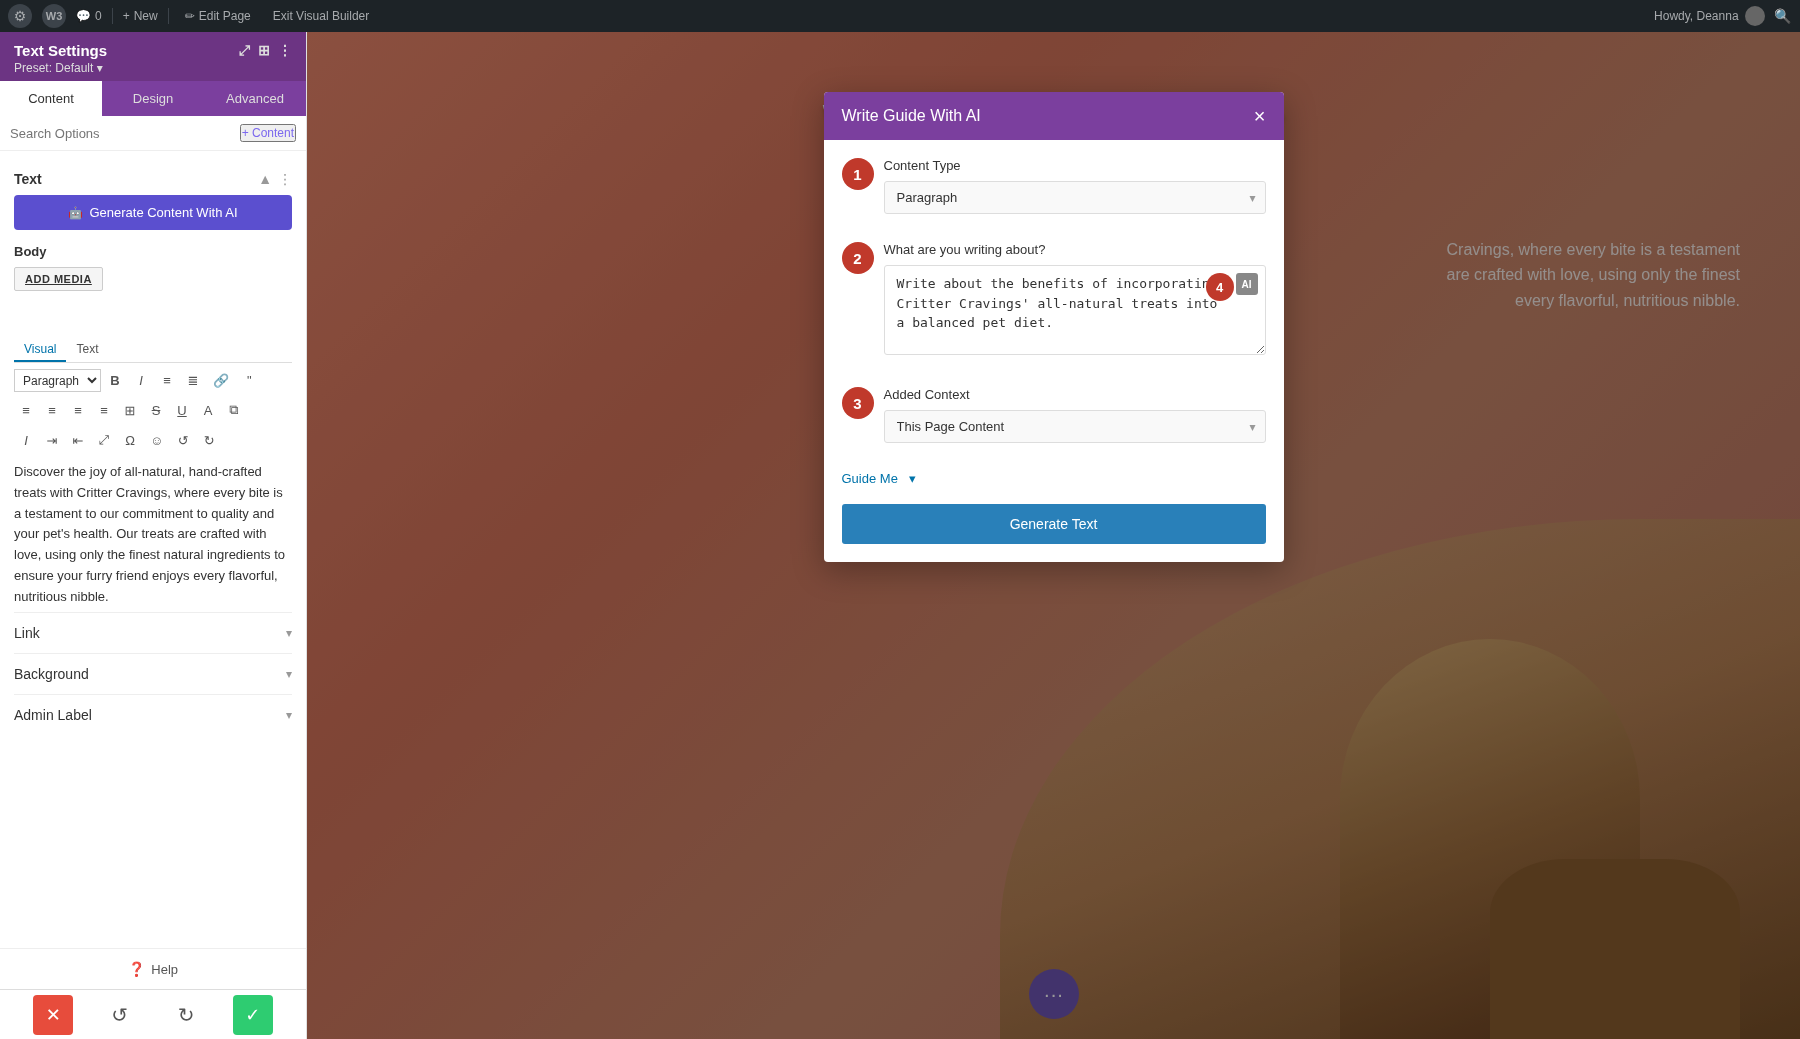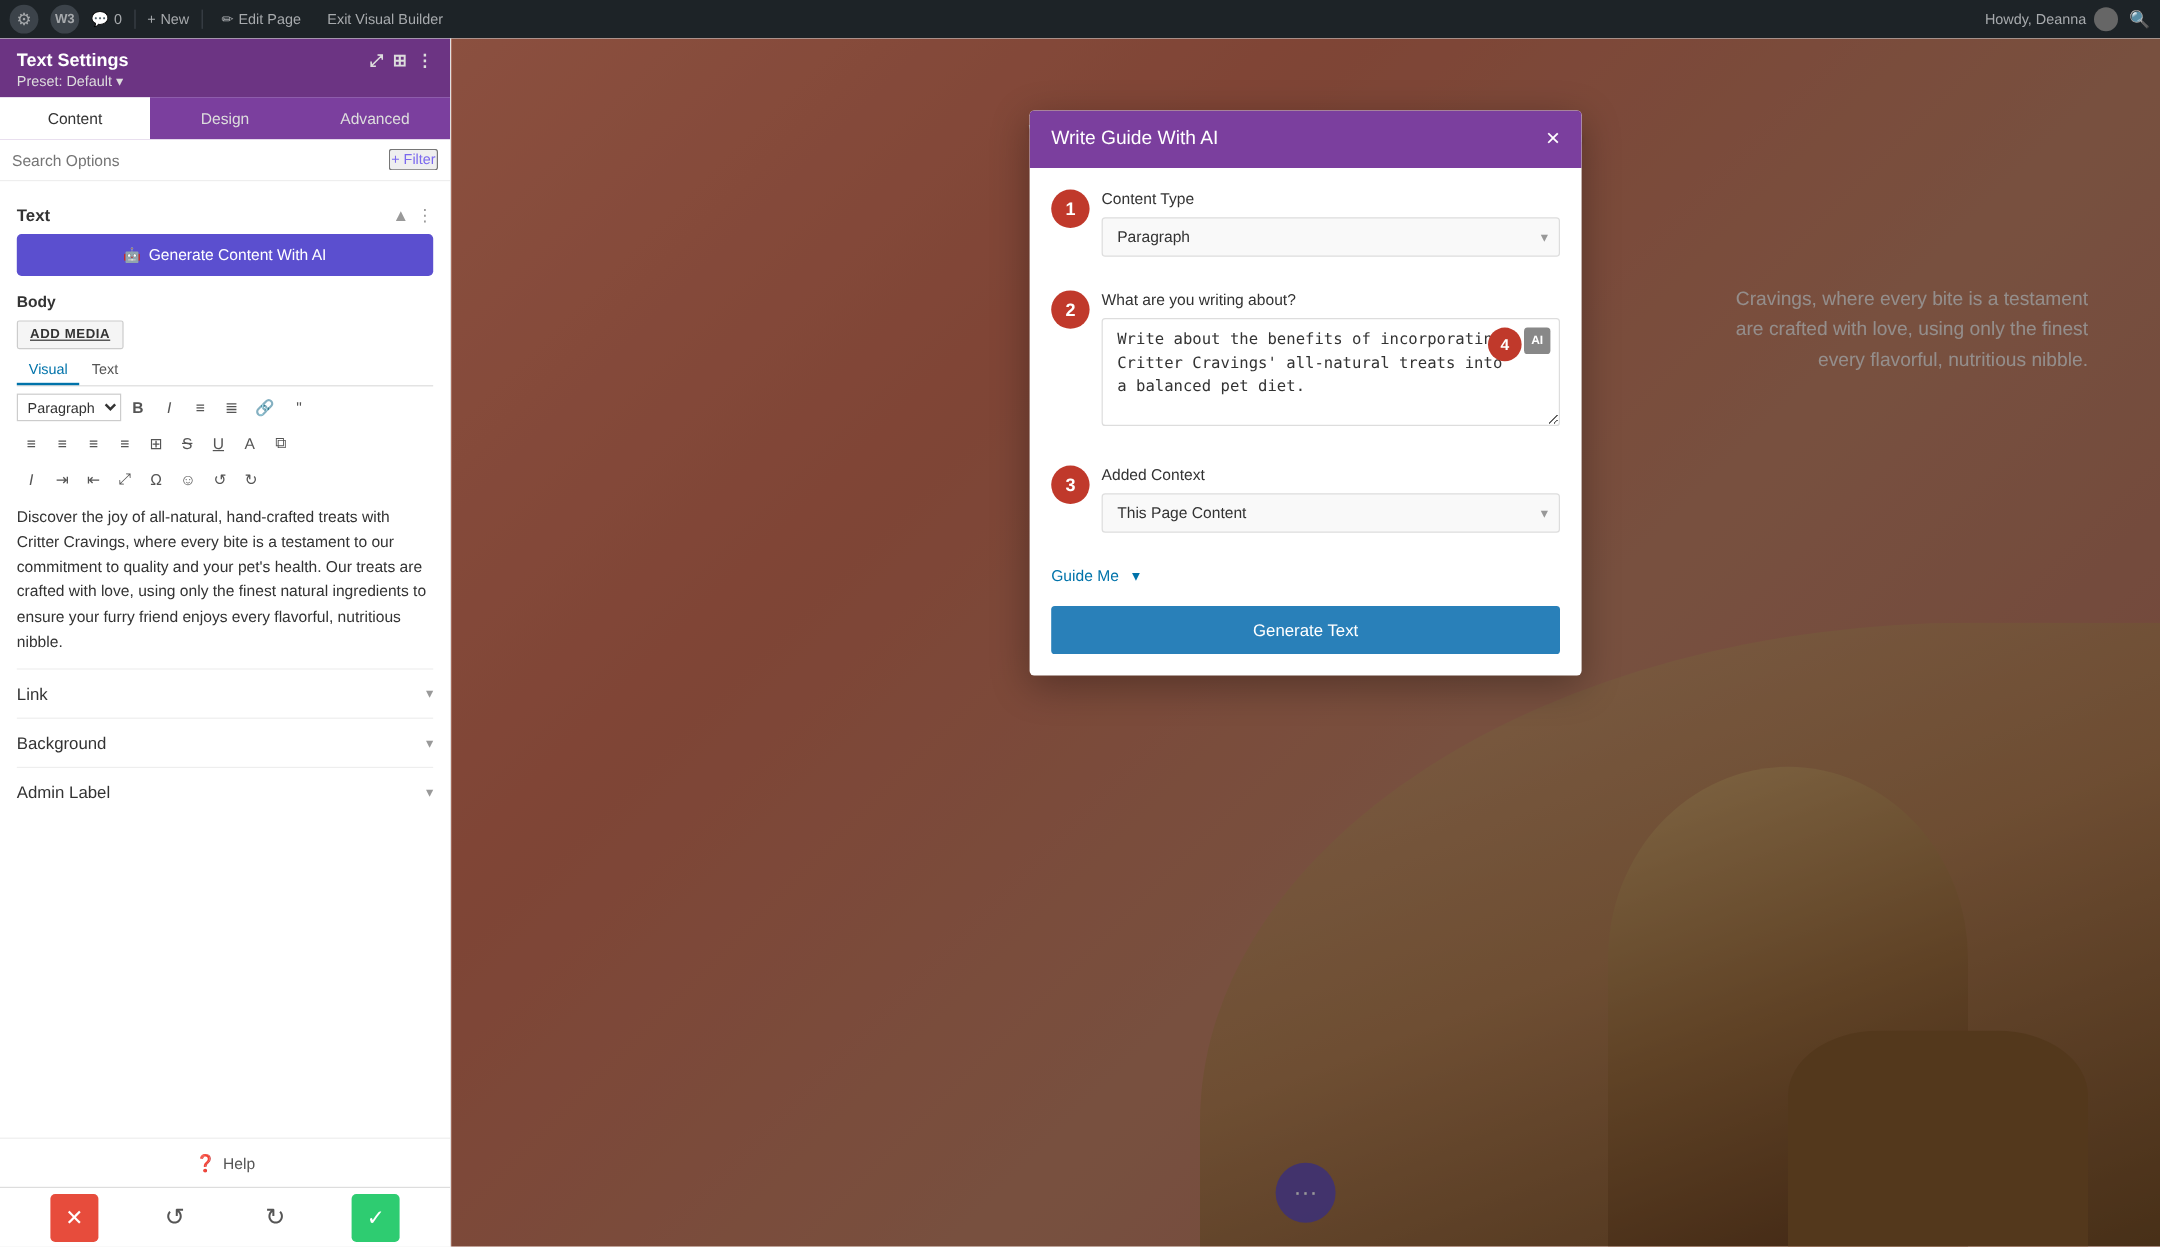--- a/index.html
+++ b/index.html
@@ -23,21 +23,21 @@
     .wp-new-btn { color: #a7aaad; font-size: 12px; display: flex; align-items: center; gap: 4px; cursor: pointer; }
     .wp-howdy { color: #a7aaad; font-size: 12px; display: flex; align-items: center; gap: 6px; }
     .wp-avatar { width: 20px; height: 20px; background: #666; border-radius: 50%; }
     .wp-search-icon { color: #a7aaad; font-size: 14px; cursor: pointer; }
 
     
     .main-area { display: flex; flex: 1; overflow: hidden; }
 
     
     .left-panel {
-      width: 376px;
+      width: 307px;
       background: #fff;
       display: flex;
       flex-direction: column;
       border-right: 1px solid #e0e0e0;
       flex-shrink: 0;
     }
     .panel-header {
       background: #6c3483;
       padding: 10px 14px 6px;
       color: #fff;
@@ -131,21 +131,21 @@
       font-weight: 700;
       color: #333;
       cursor: pointer;
       border-radius: 2px;
       margin-bottom: 6px;
       letter-spacing: 0.5px;
       text-decoration: underline;
     }
 
     
-    .editor-tabs { display: flex; gap: 0; margin-bottom: 6px; border-bottom: 1px solid #ddd; }
+    .editor-tabs { display: flex; gap: 0; margin-bottom: 6px; border-bottom: 1px solid #ddd; margin-top: 41px; }
     .editor-tab { font-size: 12px; padding: 4px 10px; cursor: pointer; color: #555; }
     .editor-tab.active { color: #0073aa; border-bottom: 2px solid #0073aa; }
 
     
     .editor-toolbar { display: flex; flex-wrap: wrap; gap: 2px; margin-bottom: 6px; }
     .toolbar-btn {
       background: none;
       border: 1px solid transparent;
       padding: 3px 5px;
       cursor: pointer;
@@ -455,21 +455,21 @@
     </div>
 
     <div class="panel-tabs">
       <div class="panel-tab active">Content</div>
       <div class="panel-tab">Design</div>
       <div class="panel-tab">Advanced</div>
     </div>
 
     <div class="panel-search">
       <input type="text" placeholder="Search Options" style="">
-      <button class="panel-filter-btn">+ Filter</button>
+      <button class="panel-filter-btn">+ Content</button>
     </div>
 
     <div class="panel-content">
       
       <div class="section-header">
         <span class="section-title">Text</span>
         <div class="section-icons">
           <span class="section-icon">▲</span>
           <span class="section-icon">⋮</span>
         </div>

